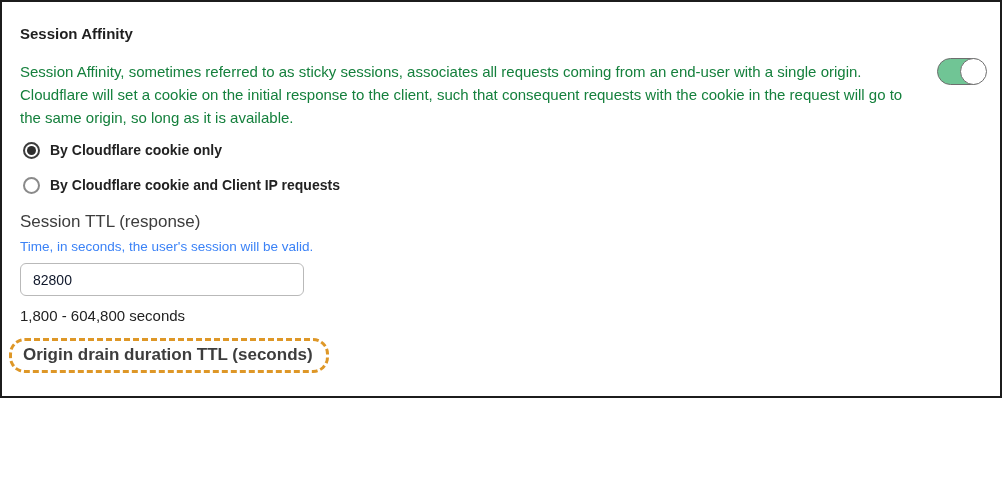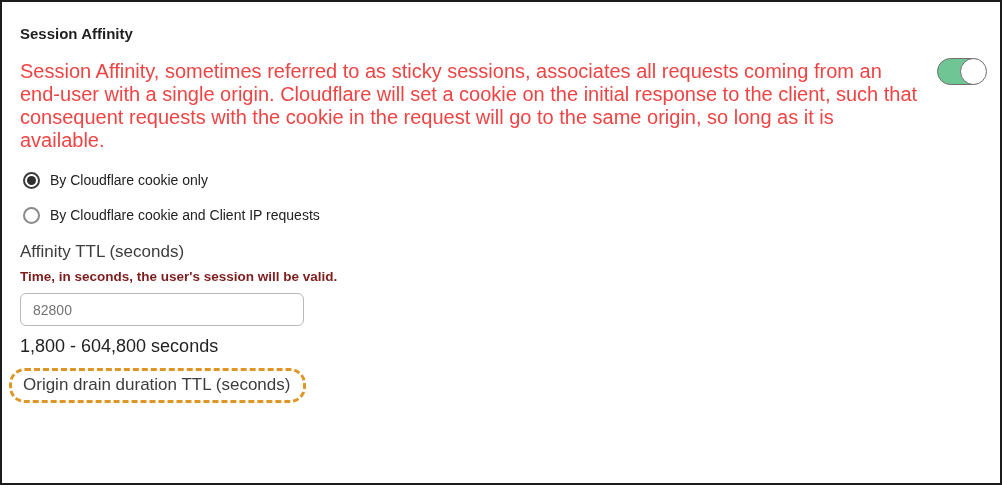--- a/index.html
+++ b/index.html
@@ -6,59 +6,59 @@
   html, body {
     width: 1002px; height: 491px;
     background: #ffffff;
     font-family: "Liberation Sans", "DejaVu Sans", sans-serif;
     position: relative;
     overflow: hidden;
   }
   .frame {
     position: absolute;
     left: 0; top: 0;
-    width: 1002px; height: 485px;
+    width: 1002px; height: 398px;
     border: 2px solid #1c1c1c;
     background: #ffffff;
     padding: 20px 14px 0 18px;
   }
   .panel-title {
     font-size: 15px;
     line-height: 20px;
     font-weight: bold;
     color: #1f1f1f;
     margin-top: 2px;
   }
   .desc-row { position: relative; margin-top: 16px; }
   .panel-desc {
     width: 900px;
-    font-size: 20px;
+    font-size: 15px;
     line-height: 23px;
-    color: #ef4444;
+    color: #15803d;
   }
   
   .toggle {
     position: absolute;
     top: -2px; right: 0;
     width: 49px; height: 27px;
     border-radius: 14px;
     background: #70c595;
     border: 1.5px solid #6e6e6e;
     cursor: pointer;
   }
   .toggle-knob {
     position: absolute;
     top: -1.5px; right: -1.5px;
     width: 27px; height: 27px;
     border-radius: 50%;
     background: #ffffff;
     border: 1.5px solid #6e6e6e;
   }
   
-  .radio-group { margin-top: 18px; }
+  .radio-group { margin-top: 11px; font-weight: bold; }
   .radio-row {
     display: flex;
     align-items: center;
     height: 20px;
     margin-top: 15px;
     cursor: pointer;
   }
   .radio-row:first-child { margin-top: 0; }
   .radio-circle {
     width: 17px; height: 17px;
@@ -83,51 +83,50 @@
   .field-heading {
     margin-top: 16px;
     font-size: 17px;
     line-height: 22px;
     color: #3d3d3d;
   }
   .field-desc {
     margin-top: 5px;
     font-size: 13.5px;
     line-height: 18px;
-    color: #7f1d1d;
-    font-weight: bold;
+    color: #3b82f6;
   }
   .ttl-input {
     display: block;
     margin-top: 7px;
     width: 284px; height: 33px;
     border: 1px solid #b9b9b9;
     border-radius: 6px;
     background: #ffffff;
     padding: 0 12px;
     font-family: "Liberation Sans", "DejaVu Sans", sans-serif;
     font-size: 14px;
-    color: #737373;
+    color: #0f172a;
     outline: none;
   }
   .field-hint {
     margin-top: 12px;
-    font-size: 18px;
+    font-size: 15px;
     line-height: 16px;
     color: #222222;
   }
   .drain-heading-wrap { margin-top: 14px; height: 30px; }
   .drain-oval {
     display: inline-block;
     margin-left: -11px;
     padding: 3px 13px 5px 11px;
     border: 3px dashed #de9727;
     border-radius: 16px;
   }
-  .drain-oval .field-heading { margin-top: 8px; line-height: 21px; }
+  .drain-oval .field-heading { margin-top: 8px; line-height: 21px; font-weight: bold; }
 </style>
 </head>
 <body>
 
 <div class="frame">
 
   <div class="panel-title">Session Affinity</div>
 
   <div class="desc-row">
     <div class="panel-desc">Session Affinity, sometimes referred to as sticky sessions, associates all requests coming from an end-user with a single origin. Cloudflare will set a cookie on the initial response to the client, such that consequent requests with the cookie in the request will go to the same origin, so long as it is available.</div>
@@ -142,21 +141,21 @@
         <span class="radio-dot"></span>
       </span>
       <span class="radio-label">By Cloudflare cookie only</span>
     </div>
     <div class="radio-row">
       <span class="radio-circle unselected"></span>
       <span class="radio-label">By Cloudflare cookie and Client IP requests</span>
     </div>
   </div>
 
-  <div class="field-heading">Affinity TTL (seconds)</div>
+  <div class="field-heading">Session TTL (response)</div>
   <div class="field-desc">Time, in seconds, the user's session will be valid.</div>
   <input class="ttl-input" type="text" value="82800" style="">
   <div class="field-hint">1,800 - 604,800 seconds</div>
 
   <div class="drain-heading-wrap">
     <span class="drain-oval">
       <span class="field-heading">Origin drain duration TTL (seconds)</span>
     </span>
   </div>
 

